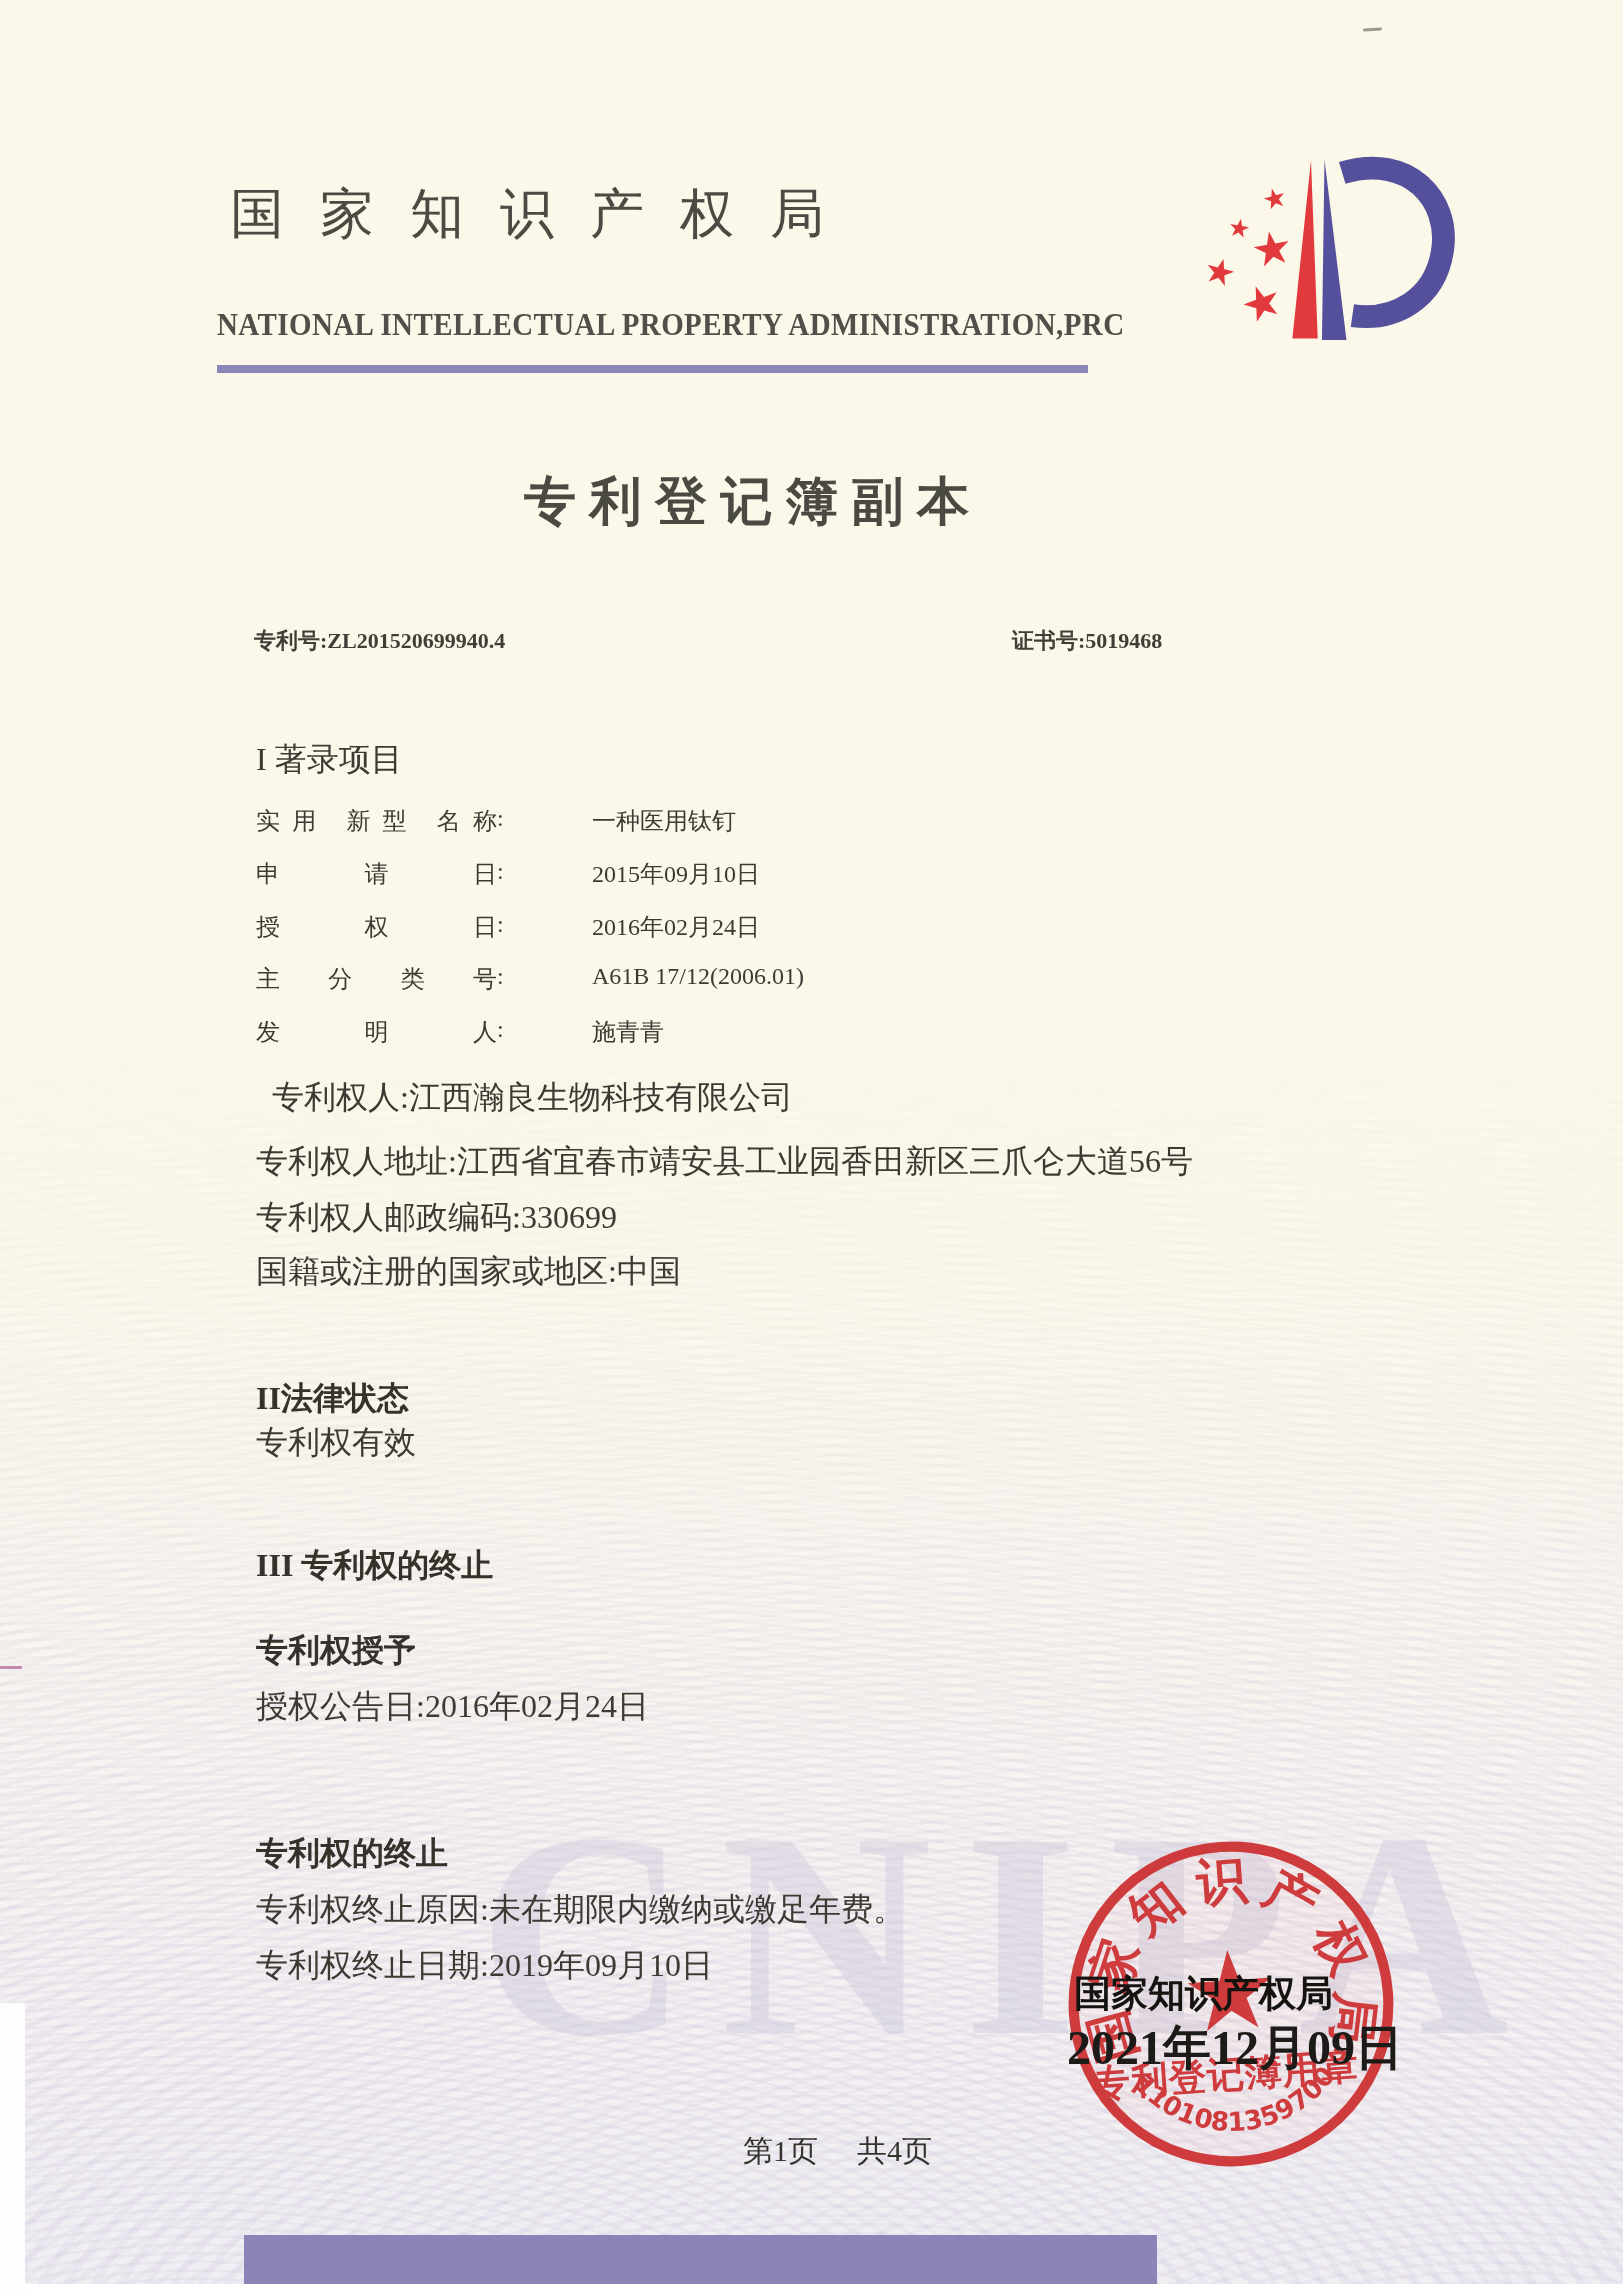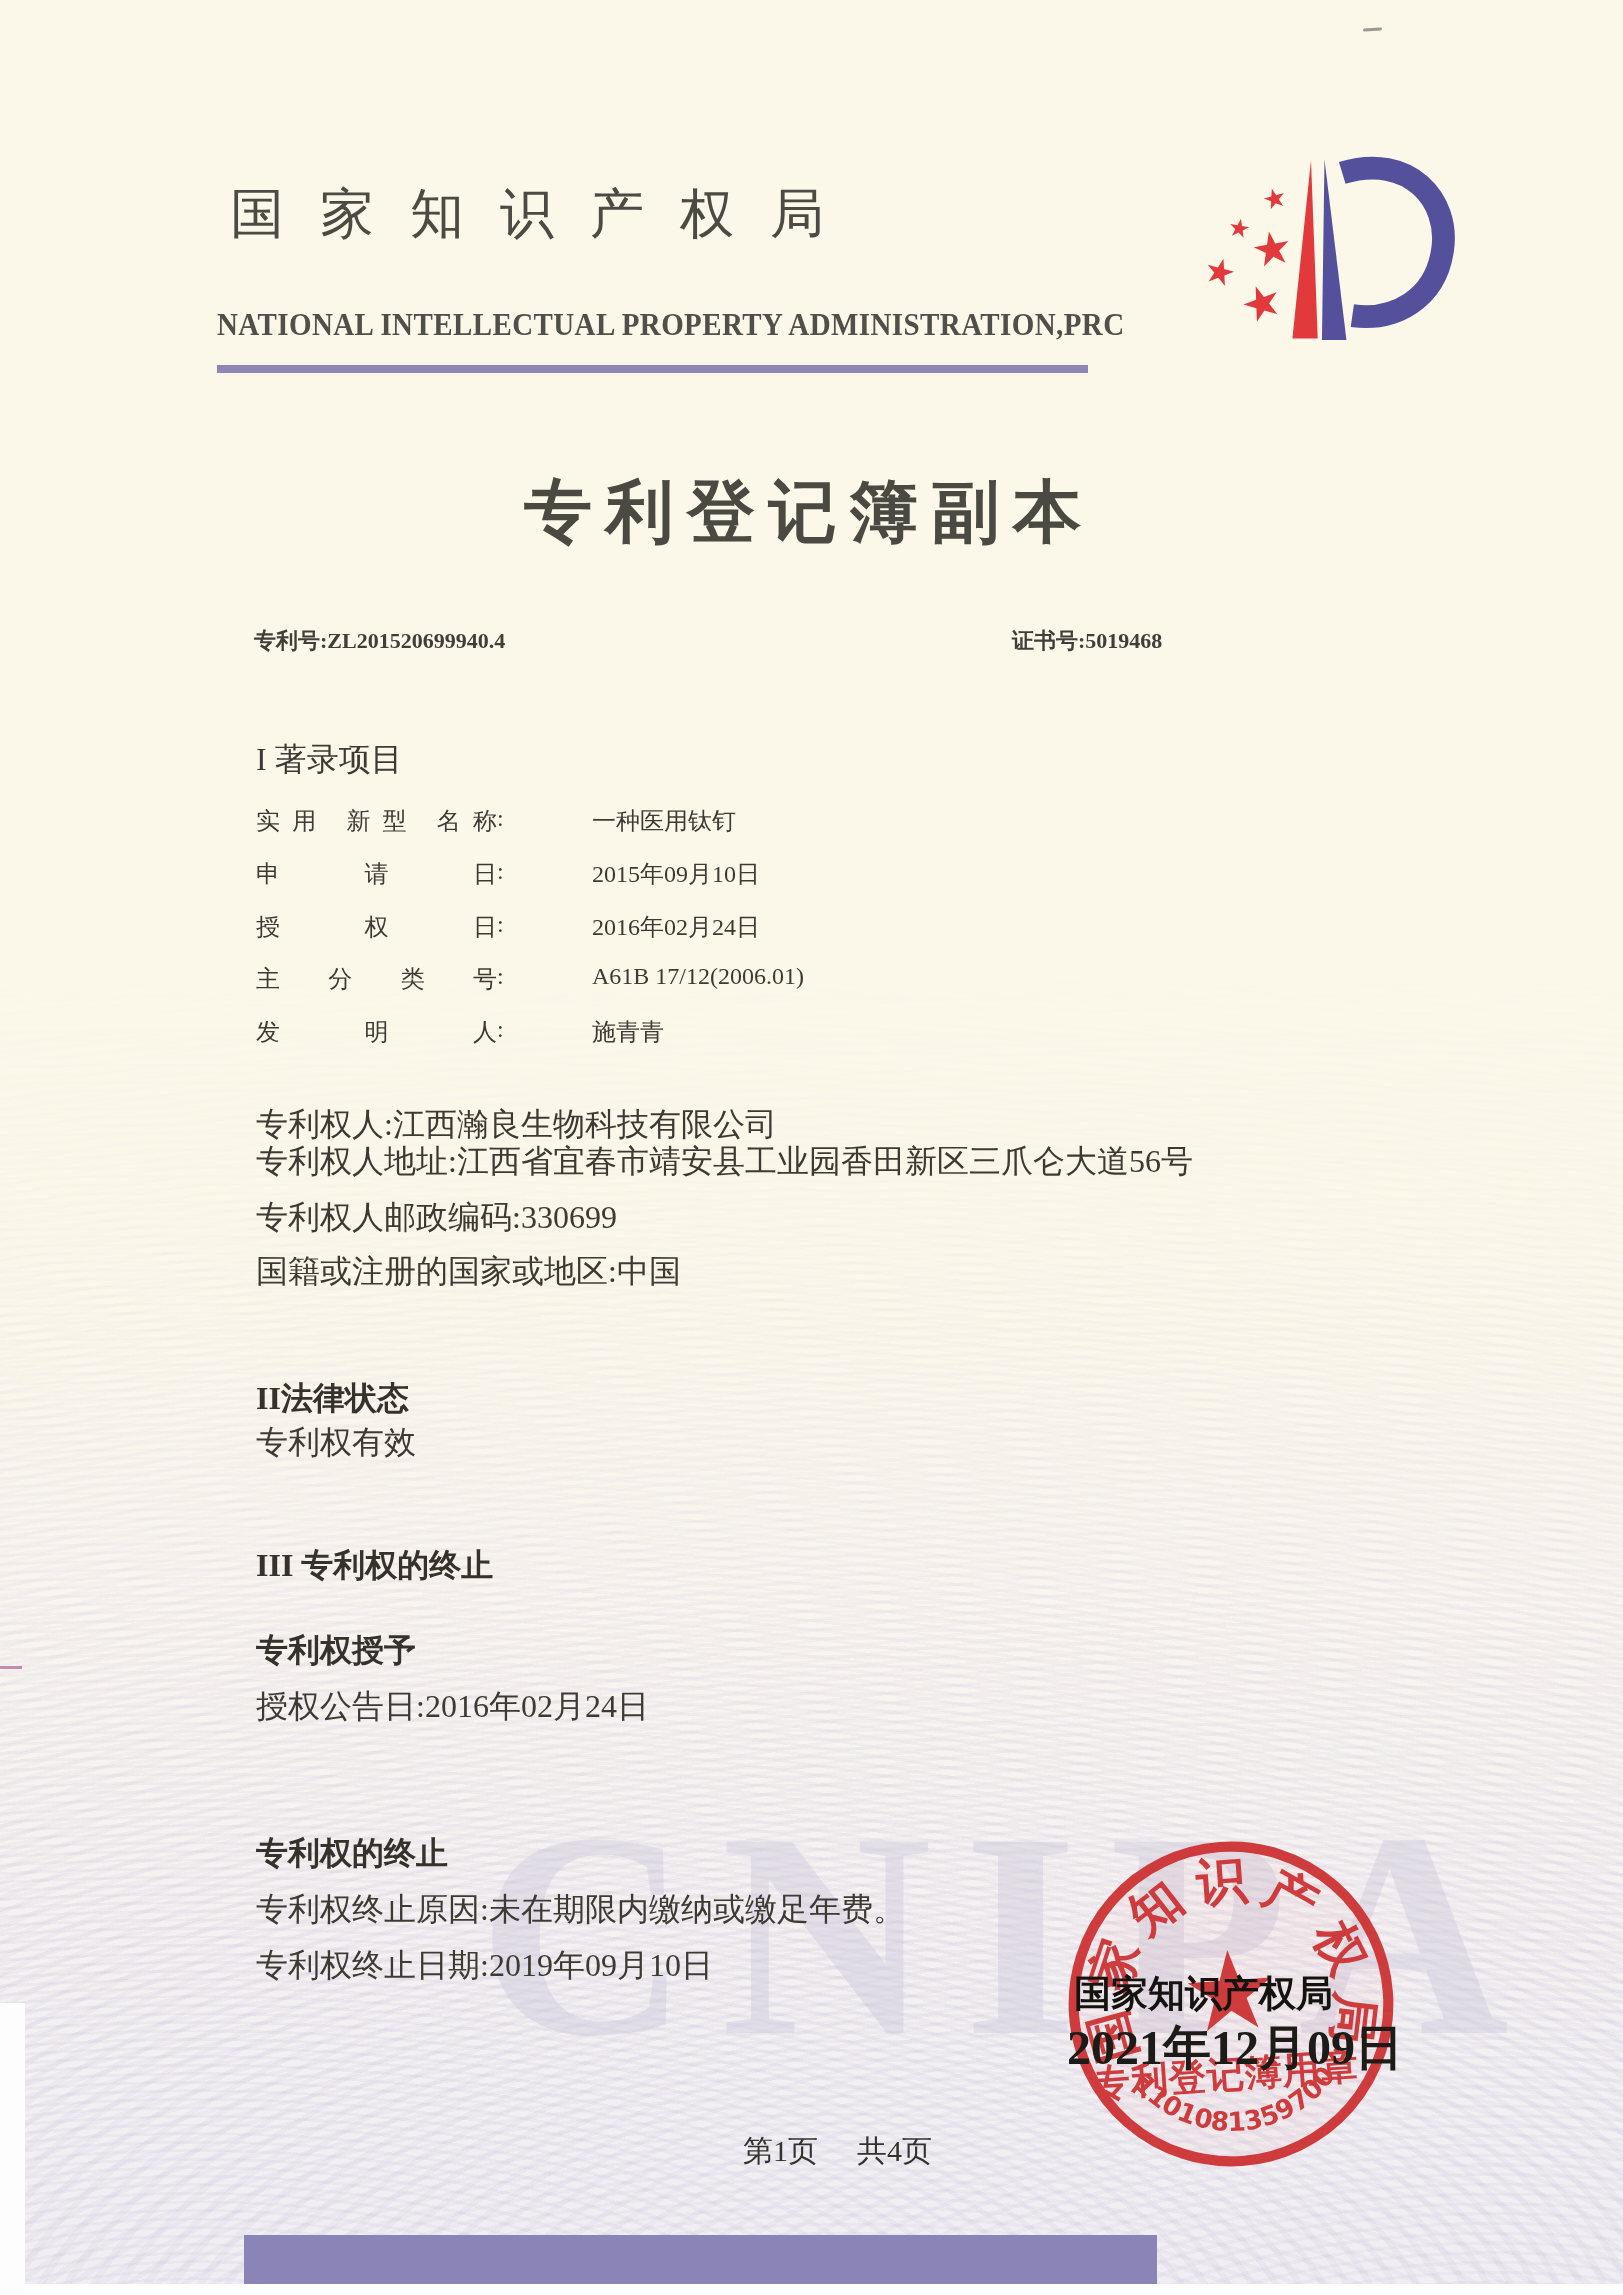--- a/index.html
+++ b/index.html
@@ -20,21 +20,21 @@
     -webkit-mask-image:linear-gradient(180deg,transparent 0,rgba(0,0,0,.35) 30%,#000 75%);
             mask-image:linear-gradient(180deg,transparent 0,rgba(0,0,0,.35) 30%,#000 75%);
   }
   .watermark{
     left:478px; top:1789px; font-size:292px; font-weight:700; letter-spacing:32px;
     color:rgba(203,198,218,.40); line-height:1; user-select:none;
   }
   .agency-cn{left:230px; top:178px; font-size:54px; letter-spacing:36px; font-weight:500; color:#4b4a43; white-space:nowrap;}
   .agency-en{left:217px; top:308px; font-size:29px; letter-spacing:0.4px; font-weight:600; color:#514f49; white-space:nowrap; transform:scaleY(1.08);}
   .hrule{left:217px; top:365px; width:871px; height:7.6px; background:#8d87b8;}
-  .doc-title{left:524px; top:467px; font-size:68px; letter-spacing:13.5px; font-weight:600; color:#4a4942; white-space:nowrap;}
+  .doc-title{left:524px; top:467px; font-size:52px; letter-spacing:13.5px; font-weight:600; color:#4a4942; white-space:nowrap;}
   .meta-row{top:626px; font-size:22px; font-weight:600; color:#3f3e37; white-space:nowrap;}
   .meta-patent{left:254px;}
   .meta-cert{left:1012px;}
   .sec-head{left:256px; font-size:32px; font-weight:500; color:#3c3a33; white-space:nowrap;}
   .sec-head.bold{font-weight:700; color:#34322b;}
   .frow{left:256px; height:52px; font-size:24px; color:#3c3a33; white-space:nowrap;}
   .flabel{display:inline-block; width:241px; text-align:justify; text-align-last:justify; text-justify:inter-character; vertical-align:top;}
   .fvalue{position:absolute; left:336px; top:0; white-space:nowrap;}
   .bodyline{left:256px; font-size:32px; color:#3c3a33; white-space:nowrap;}
   .sig1{left:1074px; top:1969px; font-size:37px; font-weight:700; color:#141310; z-index:6; white-space:nowrap;}
@@ -94,21 +94,21 @@
   </div>
   <div class="abs frow" style="top:963px;">
     <span class="flabel">主分类号</span><span>:</span>
     <span class="fvalue">A61B 17/12(2006.01)</span>
   </div>
   <div class="abs frow" style="top:1016px;">
     <span class="flabel">发明人</span><span>:</span>
     <span class="fvalue">施青青</span>
   </div>
 
-  <div class="abs bodyline" style="top:1103px;">专利权人:江西瀚良生物科技有限公司</div>
+  <div class="abs bodyline" style="top:1076px;margin-left:16px;">专利权人:江西瀚良生物科技有限公司</div>
   <div class="abs bodyline" style="top:1140px;">专利权人地址:江西省宜春市靖安县工业园香田新区三爪仑大道56号</div>
   <div class="abs bodyline" style="top:1196px;">专利权人邮政编码:330699</div>
   <div class="abs bodyline" style="top:1250px;">国籍或注册的国家或地区:中国</div>
 
   <div class="abs sec-head bold" style="top:1377px;">II法律状态</div>
   <div class="abs bodyline" style="top:1421px;">专利权有效</div>
 
   <div class="abs sec-head bold" style="top:1544px;">III 专利权的终止</div>
   <div class="abs sec-head bold" style="top:1629px;">专利权授予</div>
   <div class="abs bodyline" style="top:1685px;">授权公告日:2016年02月24日</div>

